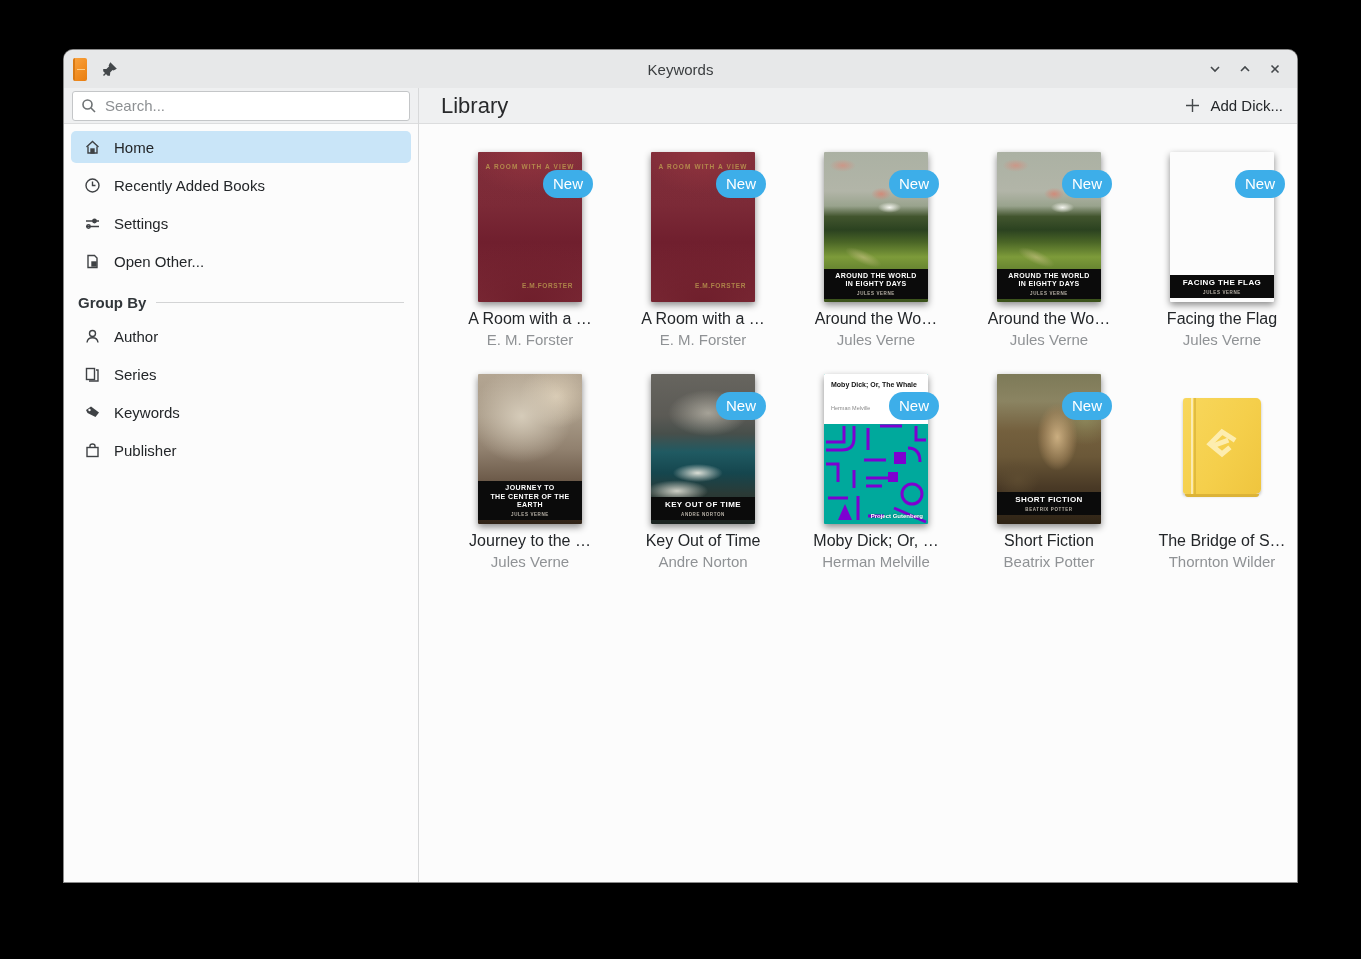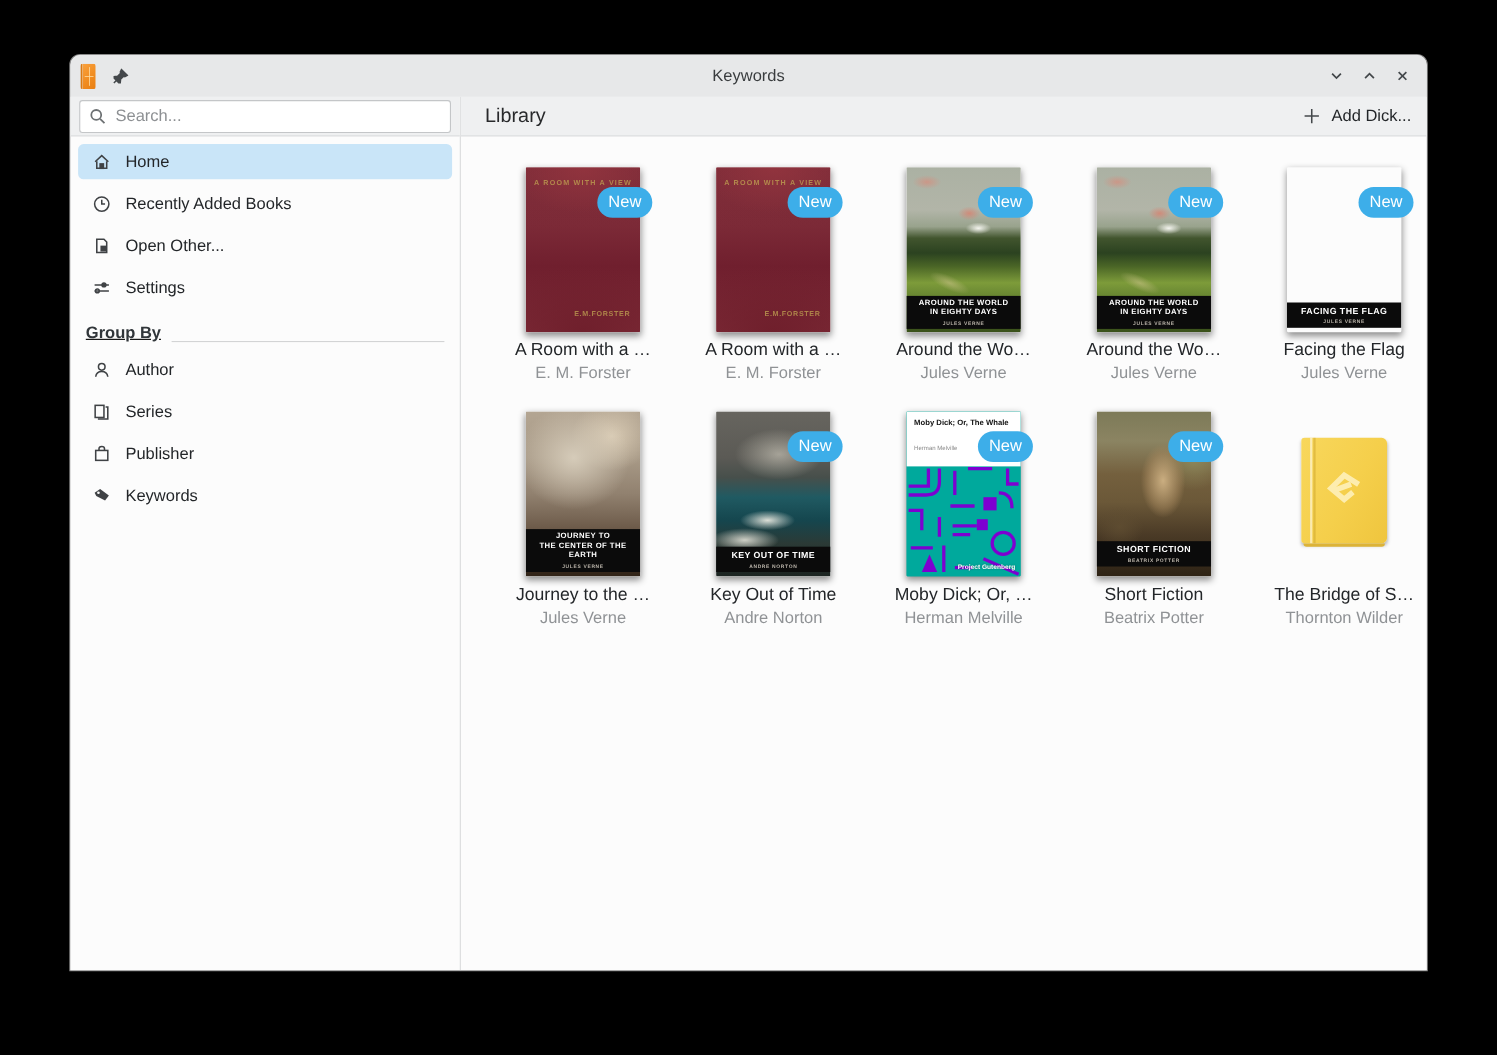--- a/index.html
+++ b/index.html
@@ -37,28 +37,28 @@
   .search-box svg { stroke:#6d7173; stroke-width:1.6; fill:none; flex:none; }
   .search-box input { border:none; outline:none; flex:1; font-size:15px; color:#232629; background:transparent; font-family:inherit; }
   .search-box input::placeholder { color:#8d9093; }
 
   .side-list { padding:7px 4px 0 4px; }
   .side-item { height:32px; margin:0 3px 6px 3px; border-radius:5px; display:flex; align-items:center; gap:13px; padding-left:13px; font-size:15px; color:#232629; cursor:default; }
   .side-item.selected { background:#c9e5f8; }
   .side-item svg { stroke:#3f4245; stroke-width:1.4; fill:none; flex:none; }
   .side-item svg.filled { fill:#3f4245; stroke:none; }
 
-  .groupby-head { display:flex; align-items:flex-end; gap:10px; margin:17px 10px 9px 10px;text-decoration:underline; }
+  .groupby-head { display:flex; align-items:center; gap:10px; margin:17px 10px 9px 10px; }
   .groupby-label { font-size:15px; font-weight:bold; color:#31363a; white-space:nowrap; }
   .groupby-line { flex:1; height:1px; background:#d3d4d5; }
 
   
   .main { flex:1; display:flex; flex-direction:column; background:#fcfcfc; }
   .main-header { height:36px; background:#eff0f1; border-bottom:1px solid #dcddde; display:flex; align-items:center; padding:0 14px 0 22px; }
-  .main-title { font-size:18px; color:#28292b; }
+  .main-title { font-size:22px; color:#28292b; }
   .add-book { margin-left:auto; display:flex; align-items:center; gap:9px; font-size:15px; color:#232629; cursor:default; }
   .add-book svg { stroke:#44484b; stroke-width:1.4; fill:none; }
 
   .grid { padding:28px 0 0 36px; display:grid; grid-template-columns:repeat(5,150px); column-gap:23px; row-gap:26px; }
   .card { width:150px; display:flex; flex-direction:column; align-items:center; cursor:default; }
   .cover-wrap { width:104px; height:150px; position:relative; }
   .cover-art { position:absolute; inset:0; box-shadow:0 3px 7px rgba(0,0,0,.45); overflow:hidden; border-radius:1px; }
   .new-badge { position:absolute; top:18px; right:-11px; background:#3daee9; color:#fff; font-size:15px; line-height:1; padding:6px 10px 7px 10px; border-radius:14px; z-index:3; }
   .book-title { margin-top:8px; font-size:16px; color:#232629; white-space:nowrap; }
   .book-author { margin-top:3px; font-size:15px; color:#8f9295; white-space:nowrap; }
@@ -185,34 +185,34 @@
         </div>
         <div class="side-item">
           <svg width="17" height="17" viewBox="0 0 17 17">
               <circle cx="8.5" cy="8.5" r="6.5"></circle>
               <polyline points="8.5,4.5 8.5,8.5 11.5,8.5"></polyline>
             </svg>
           <span>Recently Added Books</span>
         </div>
         <div class="side-item">
           <svg width="17" height="17" viewBox="0 0 17 17">
-              <path d="M4 2.5 L10.5 2.5 L13 5 L13 14.5 L4 14.5 Z"></path>
-              <rect x="8" y="9" width="4" height="4" fill="#3f4245"></rect>
-            </svg>
-          <span>Open Other...</span>
-        </div>
-        <div class="side-item">
-          <svg width="17" height="17" viewBox="0 0 17 17">
               <line x1="2" y1="6" x2="15" y2="6"></line>
               <circle cx="10.5" cy="6" r="1.7" fill="#3f4245"></circle>
               <line x1="2" y1="11.5" x2="15" y2="11.5"></line>
               <circle cx="4.5" cy="11.5" r="1.7"></circle>
             </svg>
           <span>Settings</span>
         </div>
+        <div class="side-item">
+          <svg width="17" height="17" viewBox="0 0 17 17">
+              <path d="M4 2.5 L10.5 2.5 L13 5 L13 14.5 L4 14.5 Z"></path>
+              <rect x="8" y="9" width="4" height="4" fill="#3f4245"></rect>
+            </svg>
+          <span>Open Other...</span>
+        </div>
 
         <div class="groupby-head">
           <span class="groupby-label">Group By</span>
           <span class="groupby-line"></span>
         </div>
 
         <div class="side-item">
           <svg width="17" height="17" viewBox="0 0 17 17">
               <circle cx="8.5" cy="5.5" r="3"></circle>
               <path d="M3 14.5 C3.5 10.8 6 9.8 8.5 9.8 C11 9.8 13.5 10.8 14 14.5"></path>
@@ -220,32 +220,32 @@
           <span>Author</span>
         </div>
         <div class="side-item">
           <svg width="17" height="17" viewBox="0 0 17 17">
               <rect x="2.5" y="2.5" width="8" height="11"></rect>
               <path d="M12 4 L14 4 L14 15 L5 15"></path>
             </svg>
           <span>Series</span>
         </div>
         <div class="side-item">
-          <svg width="17" height="17" viewBox="0 0 17 17">
-              <rect x="3" y="5.5" width="11" height="9"></rect>
-              <path d="M6 5.5 L6 4 C6 2.6 7 2 8.5 2 C10 2 11 2.6 11 4 L11 5.5"></path>
-            </svg>
-          <span>Publisher</span>
-        </div>
-        <div class="side-item">
           <svg class="filled" width="17" height="17" viewBox="0 0 17 17">
               <path d="M2 6 L7 2.5 L15 8.5 L11.5 13 L3.5 9 Z"></path>
               <circle cx="5.5" cy="6" r="1.2" fill="#fcfcfc"></circle>
             </svg>
           <span>Keywords</span>
+        </div>
+        <div class="side-item">
+          <svg width="17" height="17" viewBox="0 0 17 17">
+              <rect x="3" y="5.5" width="11" height="9"></rect>
+              <path d="M6 5.5 L6 4 C6 2.6 7 2 8.5 2 C10 2 11 2.6 11 4 L11 5.5"></path>
+            </svg>
+          <span>Publisher</span>
         </div>
       </div>
     </div>
 
     <div class="main">
       <div class="main-header">
         <span class="main-title">Library</span>
         <div class="add-book">
           <svg width="17" height="17" viewBox="0 0 17 17">
               <line x1="8.5" y1="2" x2="8.5" y2="15"></line>

